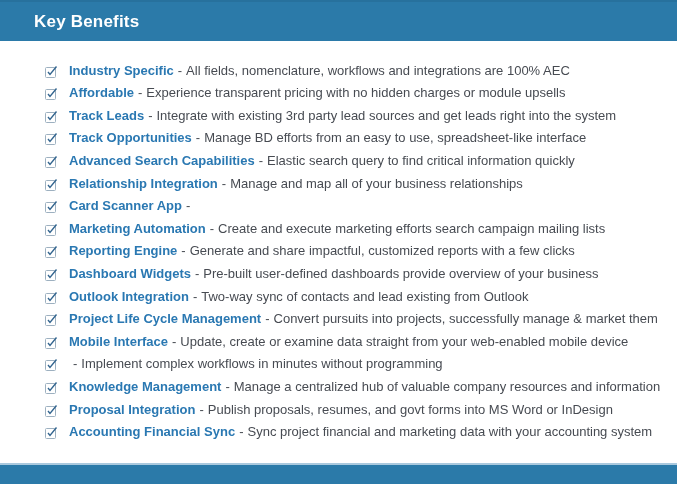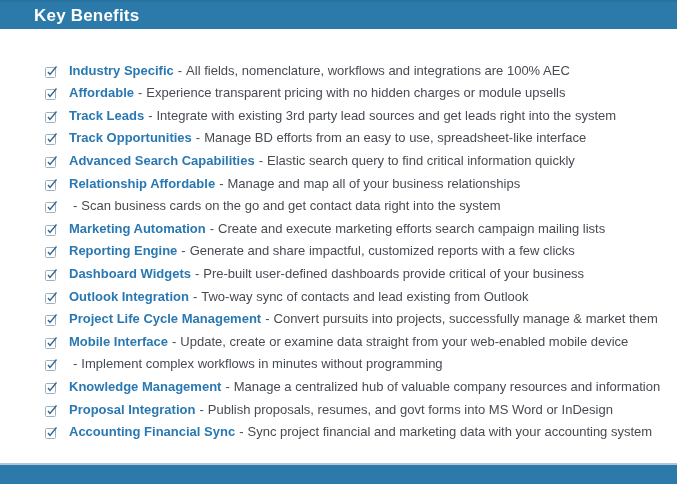--- a/index.html
+++ b/index.html
@@ -12,21 +12,21 @@
     --check-color:#33658f;
     --page-bg:#ffffff;
     --footer-bg:#2b7aa9;
     --footer-top-edge:#aac9de;
   }
   *{margin:0;padding:0;box-sizing:border-box;}
   html,body{width:677px;height:484px;background:var(--page-bg);overflow:hidden;
     font-family:"Liberation Sans","DejaVu Sans",sans-serif;}
   .page{position:relative;width:677px;height:484px;background:var(--page-bg);}
   .header{
-    position:absolute;top:0;left:0;right:0;height:29px;
+    position:absolute;top:0;left:0;right:0;height:41px;
     background:var(--header-bg);
     border-top:2px solid var(--header-top-edge);
     display:flex;align-items:center;
     padding-left:34px;
   }
   .header-title{
     color:var(--header-text);
     font-size:17px;font-weight:700;letter-spacing:.2px;
   }
   .benefits-list{
@@ -129,33 +129,33 @@
     <span class="benefit-sep">-</span>
     <span class="benefit-desc">Elastic search query to find critical information quickly</span>
   </li>
       <li class="benefit-row">
     <span class="checkbox">
       <svg width="13" height="13" viewBox="0 0 13 13" aria-hidden="true">
         <rect x="0.5" y="2.5" width="10" height="10" rx="1" fill="none" stroke="var(--checkbox-border)" stroke-width="1"></rect>
         <polyline points="3,7 5,9.5 11.5,1.5" fill="none" stroke="var(--check-color)" stroke-width="1.4"></polyline>
       </svg>
     </span>
-    <span class="benefit-title">Relationship Affordable</span>
+    <span class="benefit-title">Relationship Integration</span>
     <span class="benefit-sep">-</span>
     <span class="benefit-desc">Manage and map all of your business relationships</span>
   </li>
       <li class="benefit-row">
     <span class="checkbox">
       <svg width="13" height="13" viewBox="0 0 13 13" aria-hidden="true">
         <rect x="0.5" y="2.5" width="10" height="10" rx="1" fill="none" stroke="var(--checkbox-border)" stroke-width="1"></rect>
         <polyline points="3,7 5,9.5 11.5,1.5" fill="none" stroke="var(--check-color)" stroke-width="1.4"></polyline>
       </svg>
     </span>
-    <span class="benefit-sep">-</span>
-    <span class="benefit-desc">Scan business cards on the go and get contact data right into the system</span>
+    <span class="benefit-title">Card Scanner App</span>
+    <span class="benefit-sep">-</span>
   </li>
       <li class="benefit-row">
     <span class="checkbox">
       <svg width="13" height="13" viewBox="0 0 13 13" aria-hidden="true">
         <rect x="0.5" y="2.5" width="10" height="10" rx="1" fill="none" stroke="var(--checkbox-border)" stroke-width="1"></rect>
         <polyline points="3,7 5,9.5 11.5,1.5" fill="none" stroke="var(--check-color)" stroke-width="1.4"></polyline>
       </svg>
     </span>
     <span class="benefit-title">Marketing Automation</span>
     <span class="benefit-sep">-</span>
@@ -174,21 +174,21 @@
   </li>
       <li class="benefit-row">
     <span class="checkbox">
       <svg width="13" height="13" viewBox="0 0 13 13" aria-hidden="true">
         <rect x="0.5" y="2.5" width="10" height="10" rx="1" fill="none" stroke="var(--checkbox-border)" stroke-width="1"></rect>
         <polyline points="3,7 5,9.5 11.5,1.5" fill="none" stroke="var(--check-color)" stroke-width="1.4"></polyline>
       </svg>
     </span>
     <span class="benefit-title">Dashboard Widgets</span>
     <span class="benefit-sep">-</span>
-    <span class="benefit-desc">Pre-built user-defined dashboards provide critical of your business</span>
+    <span class="benefit-desc">Pre-built user-defined dashboards provide overview of your business</span>
   </li>
       <li class="benefit-row">
     <span class="checkbox">
       <svg width="13" height="13" viewBox="0 0 13 13" aria-hidden="true">
         <rect x="0.5" y="2.5" width="10" height="10" rx="1" fill="none" stroke="var(--checkbox-border)" stroke-width="1"></rect>
         <polyline points="3,7 5,9.5 11.5,1.5" fill="none" stroke="var(--check-color)" stroke-width="1.4"></polyline>
       </svg>
     </span>
     <span class="benefit-title">Outlook Integration</span>
     <span class="benefit-sep">-</span>

